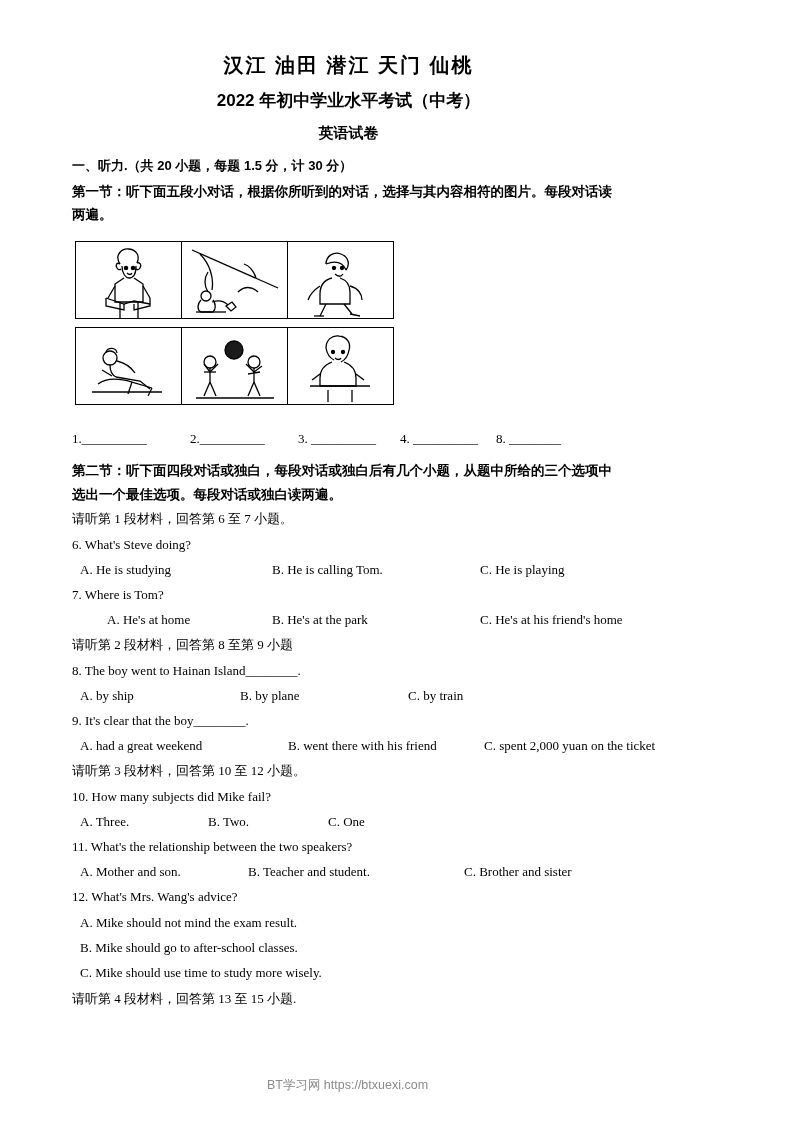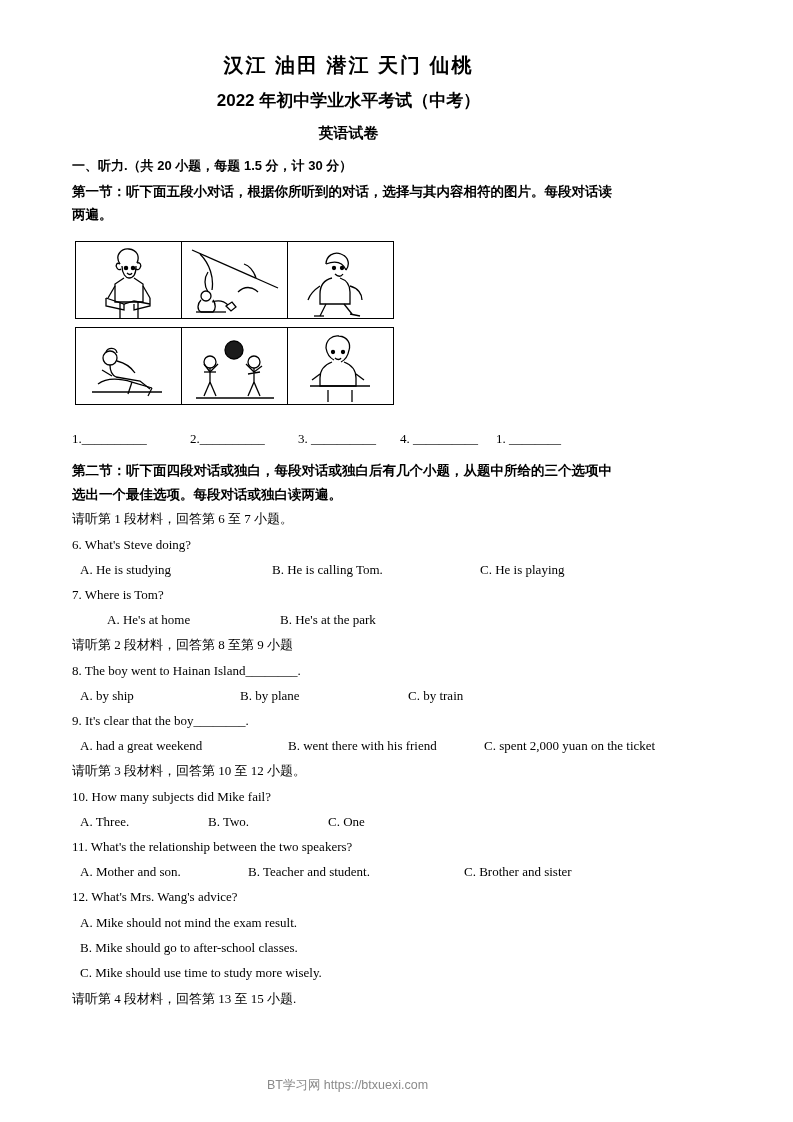--- a/index.html
+++ b/index.html
@@ -268,36 +268,37 @@
 
       </div>
     </div>
   </div>
 
   <div class="blanks">
     <span style="left:0px;text-align:center;">1.__________</span>
     <span style="left:118px;">2.__________</span>
     <span style="left:226px;">3. __________</span>
     <span style="left:328px;">4. __________</span>
-    <span style="left:424px;">1. ________</span>
+    <span style="left:424px;">8. ________</span>
   </div>
 
   <div class="sec-head-2 blk">第二节：听下面四段对话或独白，每段对话或独白后有几个小题，从题中所给的三个选项中选出一个最佳选项。每段对话或独白读两遍。</div>
 
   <div class="note">请听第 1 段材料，回答第 6 至 7 小题。</div>
   <div class="q">6. What's Steve doing?</div>
   <div class="opts">
     <span style="left:8px;">A. He is studying</span>
     <span style="left:200px;">B. He is calling Tom.</span>
     <span style="left:408px;font-family:Liberation Serif, serif;">C. He is playing</span>
   </div>
   <div class="q">7. Where is Tom?</div>
   <div class="opts">
     <span style="left:8px;margin-left:27px;">A. He's at home</span>
-    <span style="left:200px;margin-left:8px;">B. He's at the park</span>
+    <span style="left:200px;">B. He's at the park</span>
+    <span style="left:408px;">C. He's at his friend's home</span>
   </div>
 
   <div class="note">请听第 2 段材料，回答第 8 至第 9 小题</div>
   <div class="q">8. The boy went to Hainan Island________.</div>
   <div class="opts">
     <span style="left:8px;">A. by ship</span>
     <span style="left:168px;">B. by plane</span>
     <span style="left:336px;">C. by train</span>
   </div>
   <div class="q">9. It's clear that the boy________.</div>

